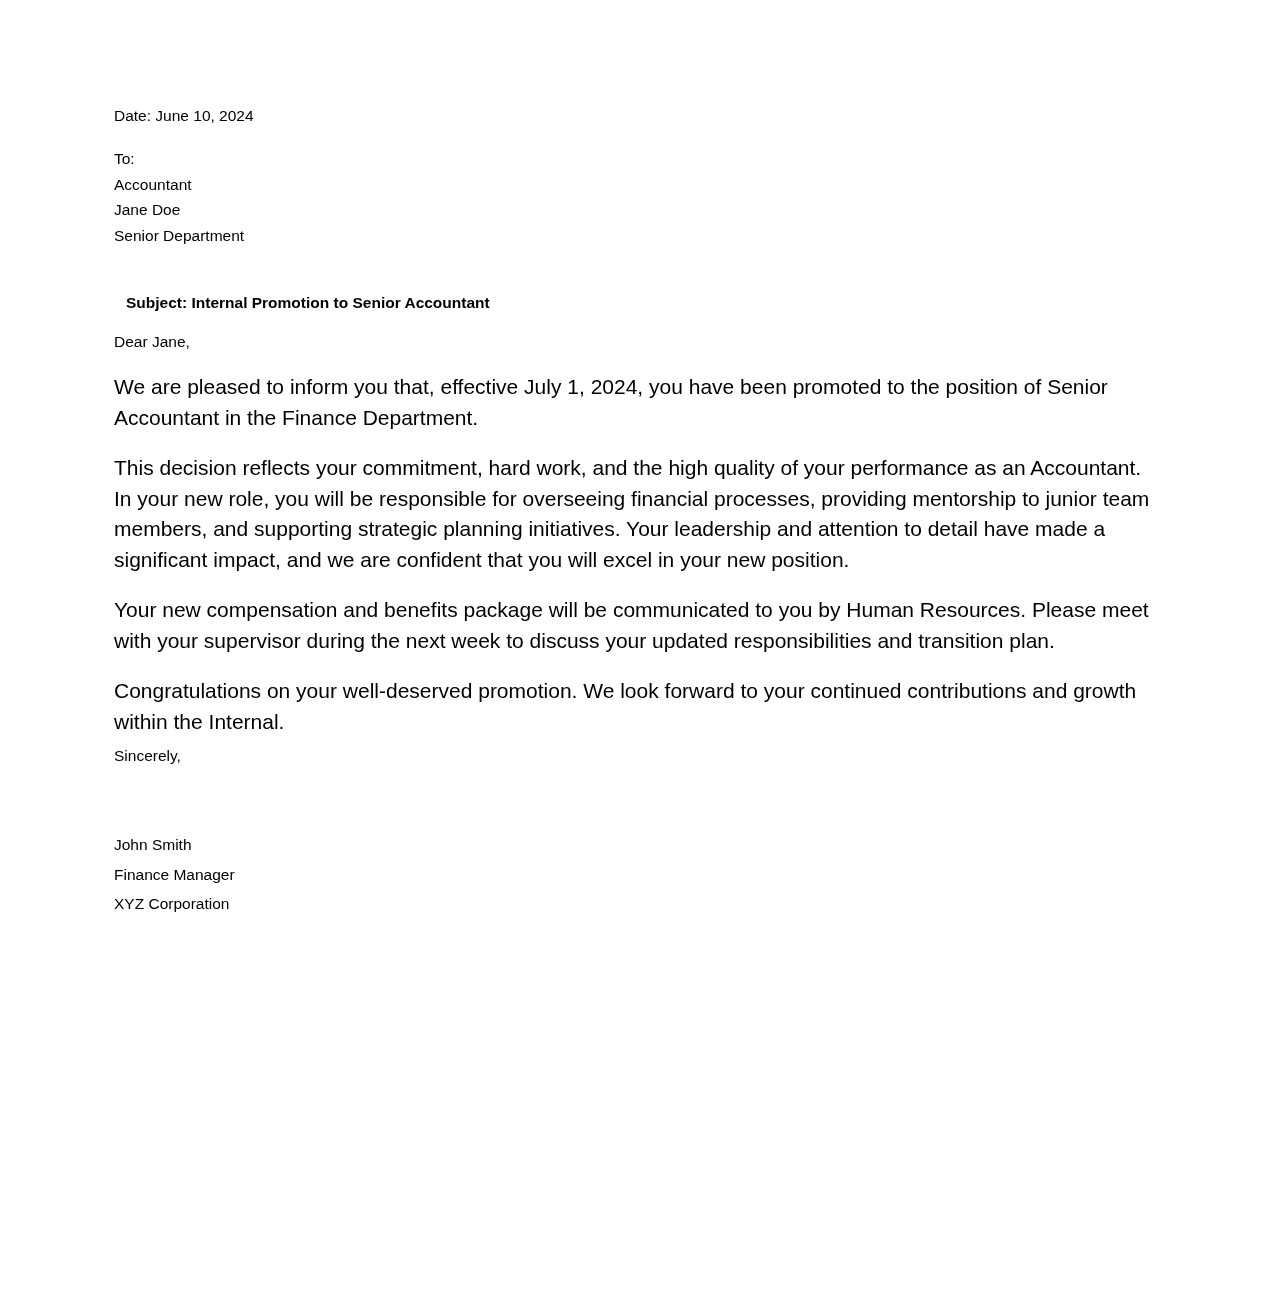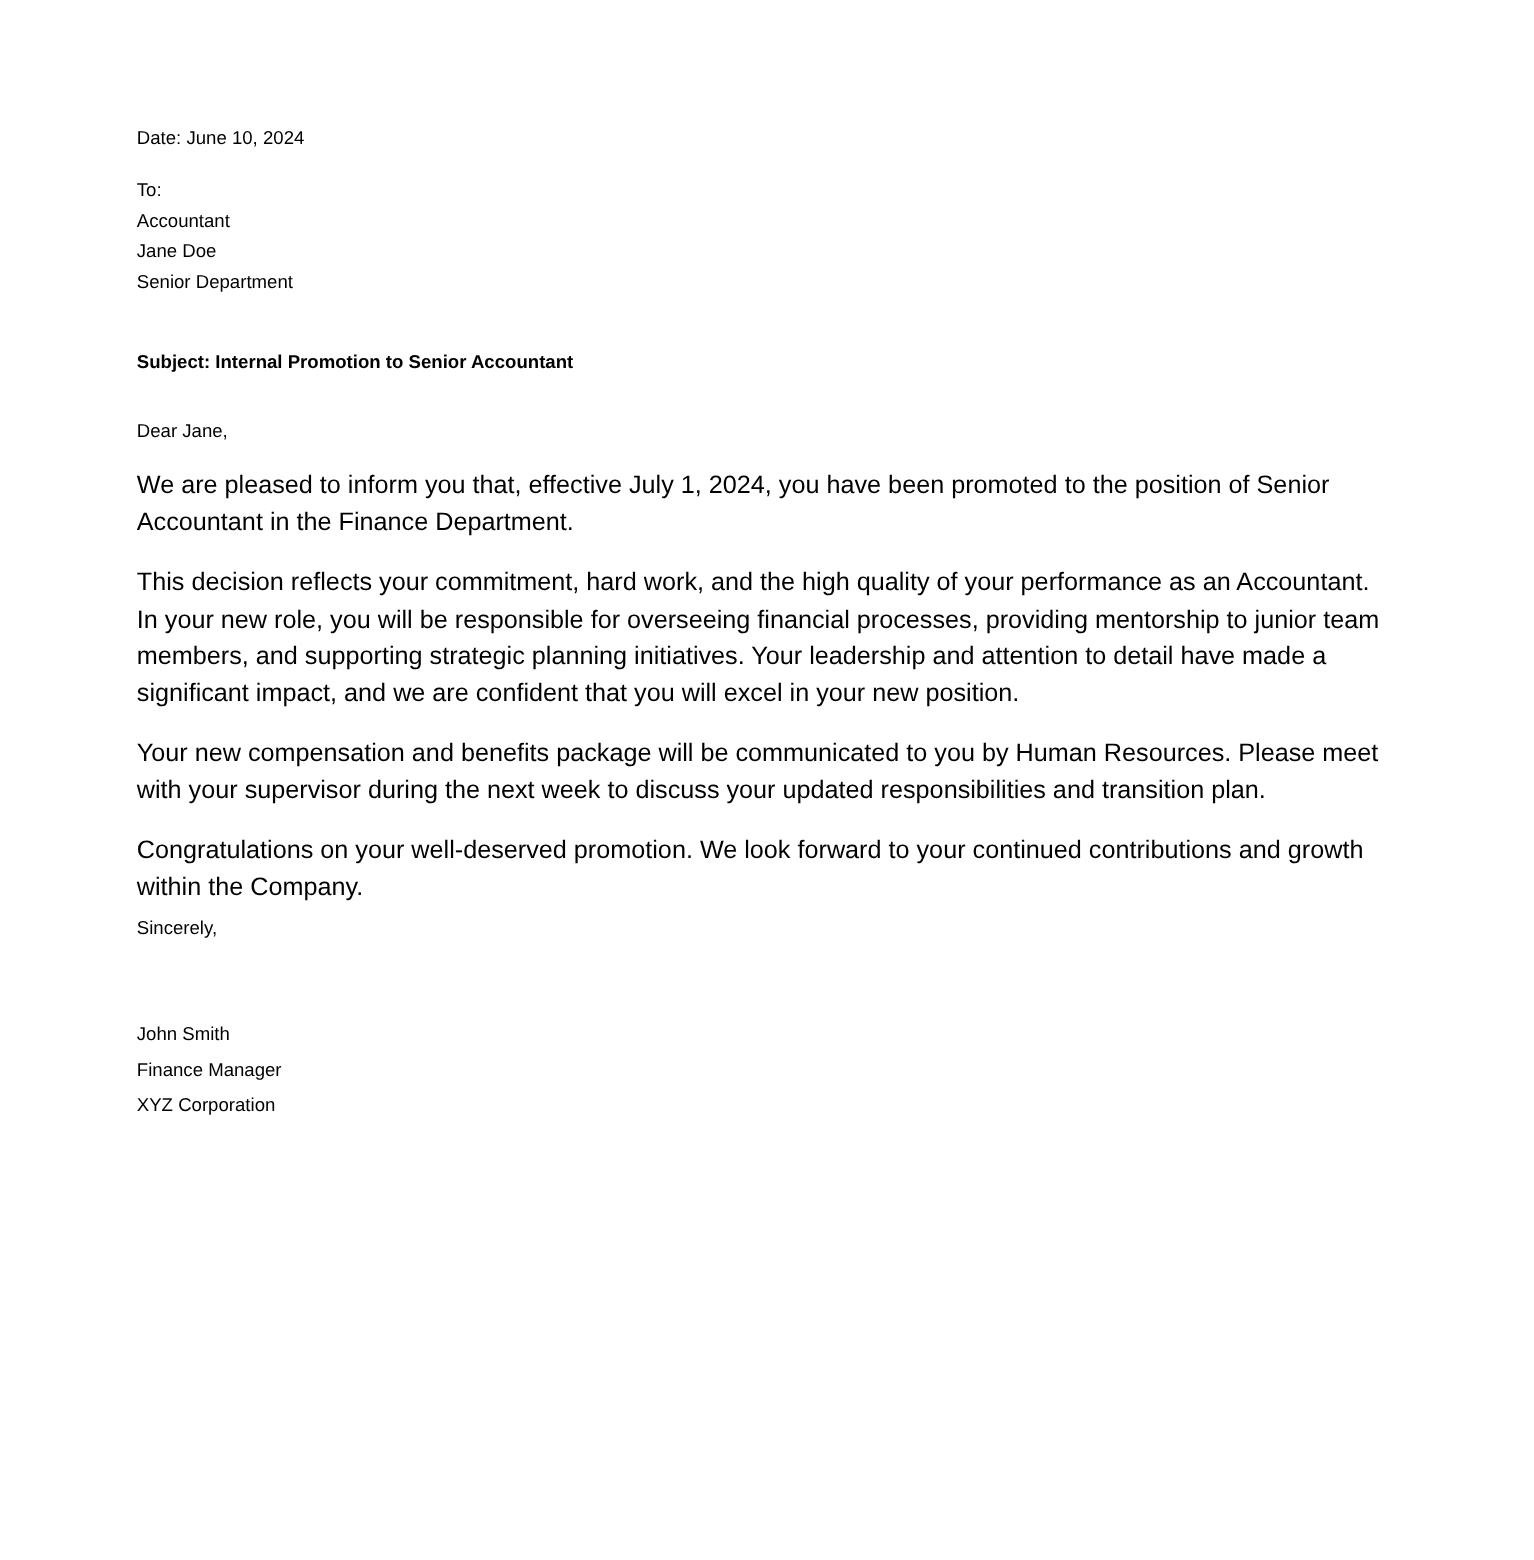--- a/index.html
+++ b/index.html
@@ -35,32 +35,32 @@
     line-height: 21px;
     margin: 0 0 20px 0;
   }
   .address-block {
     margin: 0 0 20px 0;
   }
   .subject {
     font-size: 15.5px;
     line-height: 21px;
     font-weight: bold;
-    margin: 44px 0 0 0;
+    margin: 44px 0 0 12px;
   }
   .para {
     font-size: 21px;
     line-height: 30.5px;
     margin: 20px 0 0 0;
     text-align: left;
   }
   .salutation {
     font-size: 15.5px;
     line-height: 21px;
-    margin: 36px 0 0 0;
+    margin: 18px 0 0 0;
   }
   .closing {
     font-size: 15.5px;
     line-height: 21px;
     margin: 8px 0 0 0;
   }
   .signature-space {
     height: 64px;
   }
   .sig-line {
@@ -84,21 +84,21 @@
       <div class="line">Senior Department</div>
     </div>
 
     <div class="subject">Subject: Internal Promotion to Senior Accountant</div>
 
     <div class="salutation">Dear Jane,</div>
 
     <p class="para">We are pleased to inform you that, effective July 1, 2024, you have been promoted to the position of Senior Accountant in the Finance Department.</p>
     <p class="para">This decision reflects your commitment, hard work, and the high quality of your performance as an Accountant. In your new role, you will be responsible for overseeing financial processes, providing mentorship to junior team members, and supporting strategic planning initiatives. Your leadership and attention to detail have made a significant impact, and we are confident that you will excel in your new position.</p>
     <p class="para">Your new compensation and benefits package will be communicated to you by Human Resources. Please meet with your supervisor during the next week to discuss your updated responsibilities and transition plan.</p>
-    <p class="para">Congratulations on your well-deserved promotion. We look forward to your continued contributions and growth within the Company.</p>
+    <p class="para">Congratulations on your well-deserved promotion. We look forward to your continued contributions and growth within the Internal.</p>
 
     <div class="closing">Sincerely,</div>
 
     <div class="signature-space"></div>
 
     <div class="signature-block">
       <div class="sig-line">John Smith</div>
       <div class="sig-line">Finance Manager</div>
       <div class="sig-line">XYZ Corporation</div>
     </div>

